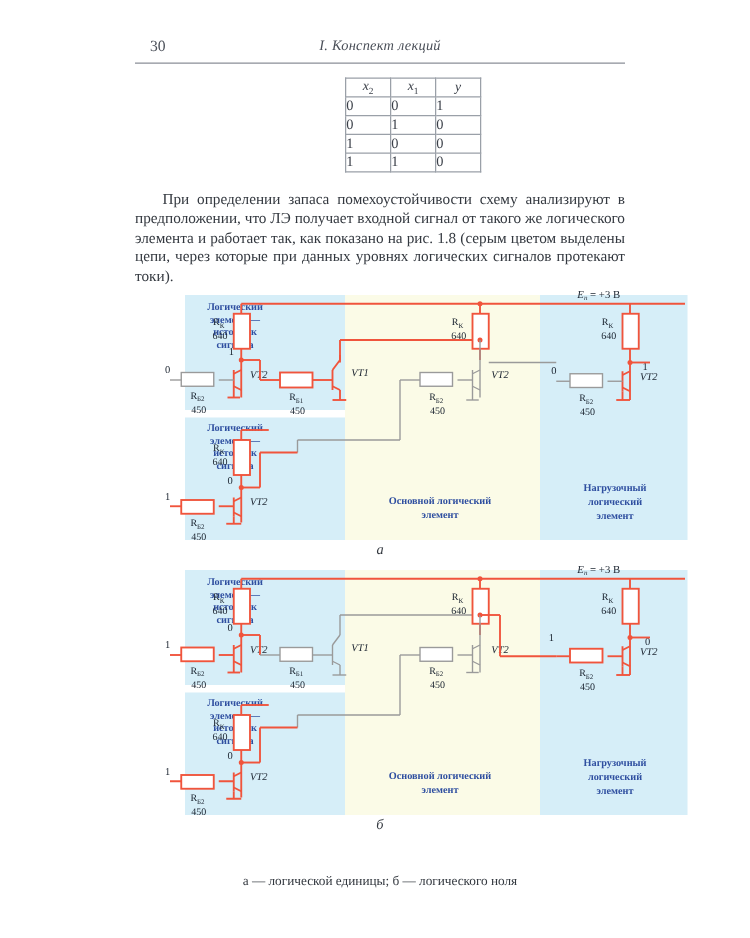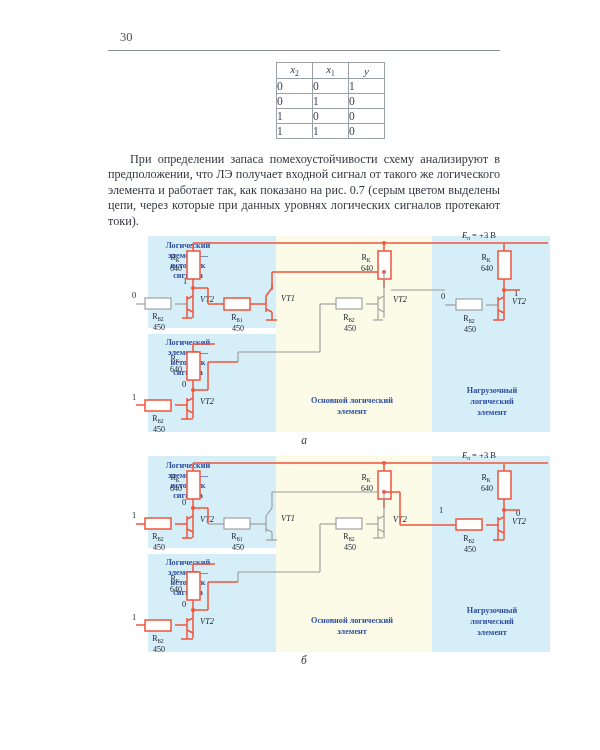--- a/index.html
+++ b/index.html
@@ -51,20 +51,21 @@
   svg{display:block;}
   text{font-family:"Liberation Serif", serif;}
 </style>
 </head>
 <body>
 
 <div class="page">
 
   <div class="runhead">
     <div class="pageno">30</div>
+    <div class="title">I. Конспект лекций</div>
     <div class="rule"></div>
   </div>
 
   <table class="ttable">
     <tbody>
         <tr>
       <th><i>x</i><sub>2</sub></th>
       <th><i>x</i><sub>1</sub></th>
       <th><i>y</i></th>
     </tr>
@@ -84,21 +85,21 @@
       <td>0</td>
     </tr>
     <tr>
       <td>1</td>
       <td>1</td>
       <td>0</td>
     </tr>
   </tbody>
     </table>
 
-  <div class="para"><span class="indent"></span><span>При определении запаса помехоустойчивости схему анализируют в предположении, что ЛЭ получает входной сигнал от такого же логического элемента и работает так, как показано на рис. 0.7 (серым цветом выделены цепи, через которые при данных уровнях логических сигналов протекают токи).</span></div>
+  <div class="para"><span class="indent"></span><span>При определении запаса помехоустойчивости схему анализируют в предположении, что ЛЭ получает входной сигнал от такого же логического элемента и работает так, как показано на рис. 1.8 (серым цветом выделены цепи, через которые при данных уровнях логических сигналов протекают токи).</span></div>
 
   <svg class="fig" x="0" y="0" width="600" height="750" viewBox="0 0 600 750" style="position:absolute;left:0;top:0;pointer-events:none;">
     <defs>
       <style>
         .wR{stroke:#f0543c;stroke-width:1.5;fill:none;}
         .wRt{stroke:#f0543c;stroke-width:2.2;fill:none;}
         .wG{stroke:#9a9a9a;stroke-width:1.1;fill:none;}
         .boxR{stroke:#f0543c;stroke-width:1.5;fill:#ffffff;}
         .boxG{stroke:#9a9a9a;stroke-width:1.1;fill:#ffffff;}
         .dotR{fill:#f0543c;}
@@ -385,14 +386,15 @@
     <text class="lvl" x="441" y="513">1</text>
 
     <line class="wR" x1="384" y1="492" x2="400" y2="492"></line>
     <line class="wR" x1="400" y1="492" x2="400" y2="525"></line>
     <line class="wR" x1="400" y1="525" x2="445" y2="525"></line>
   </svg>
 
   <div class="panel-letter" style="top:434px;">а</div>
   <div class="panel-letter" style="top:654px;">б</div>
 
+  <div class="figsub" style="top:700px;">а — логической единицы; б — логического ноля</div>
 
 </div>
 
 </body></html>

